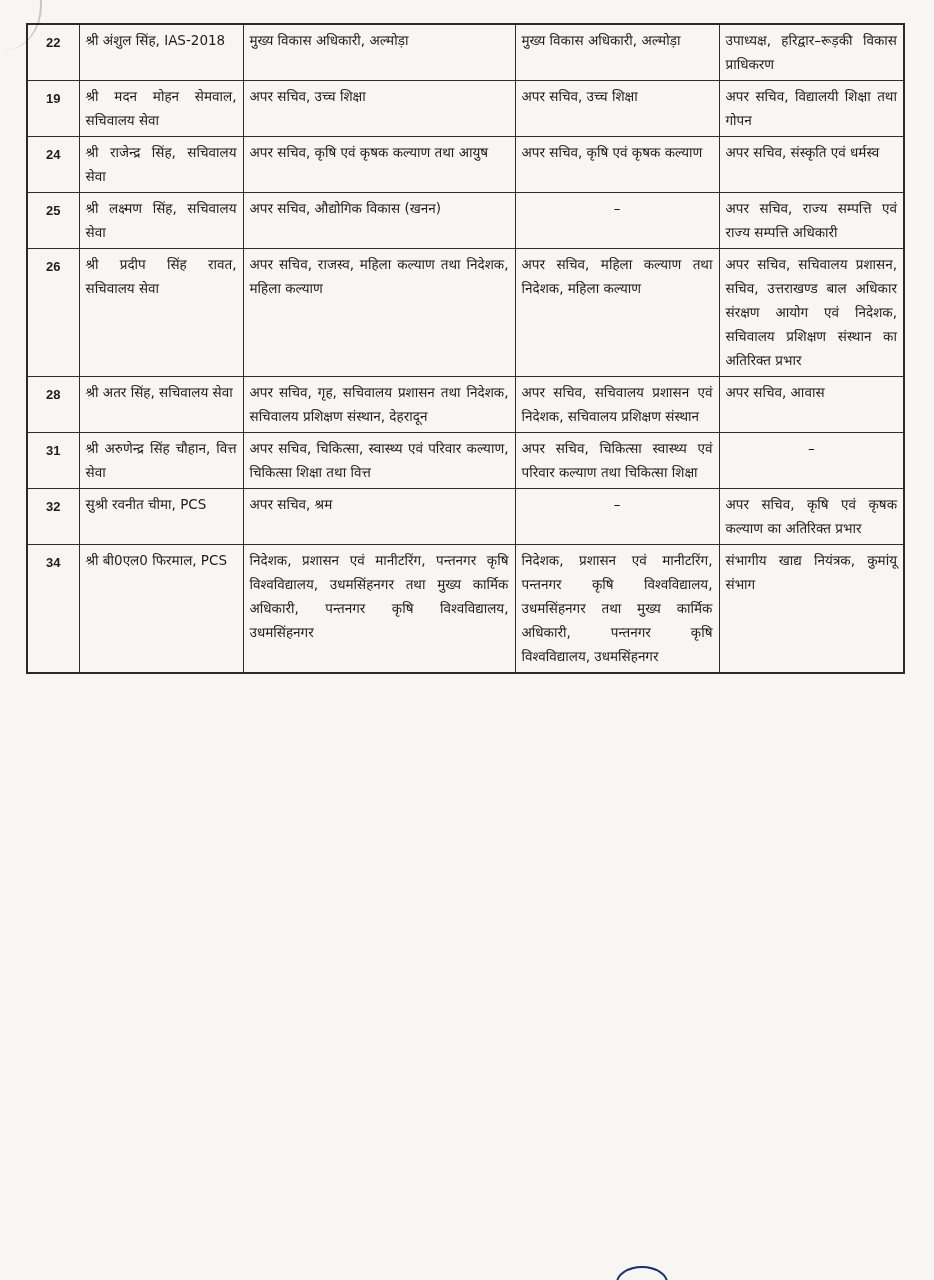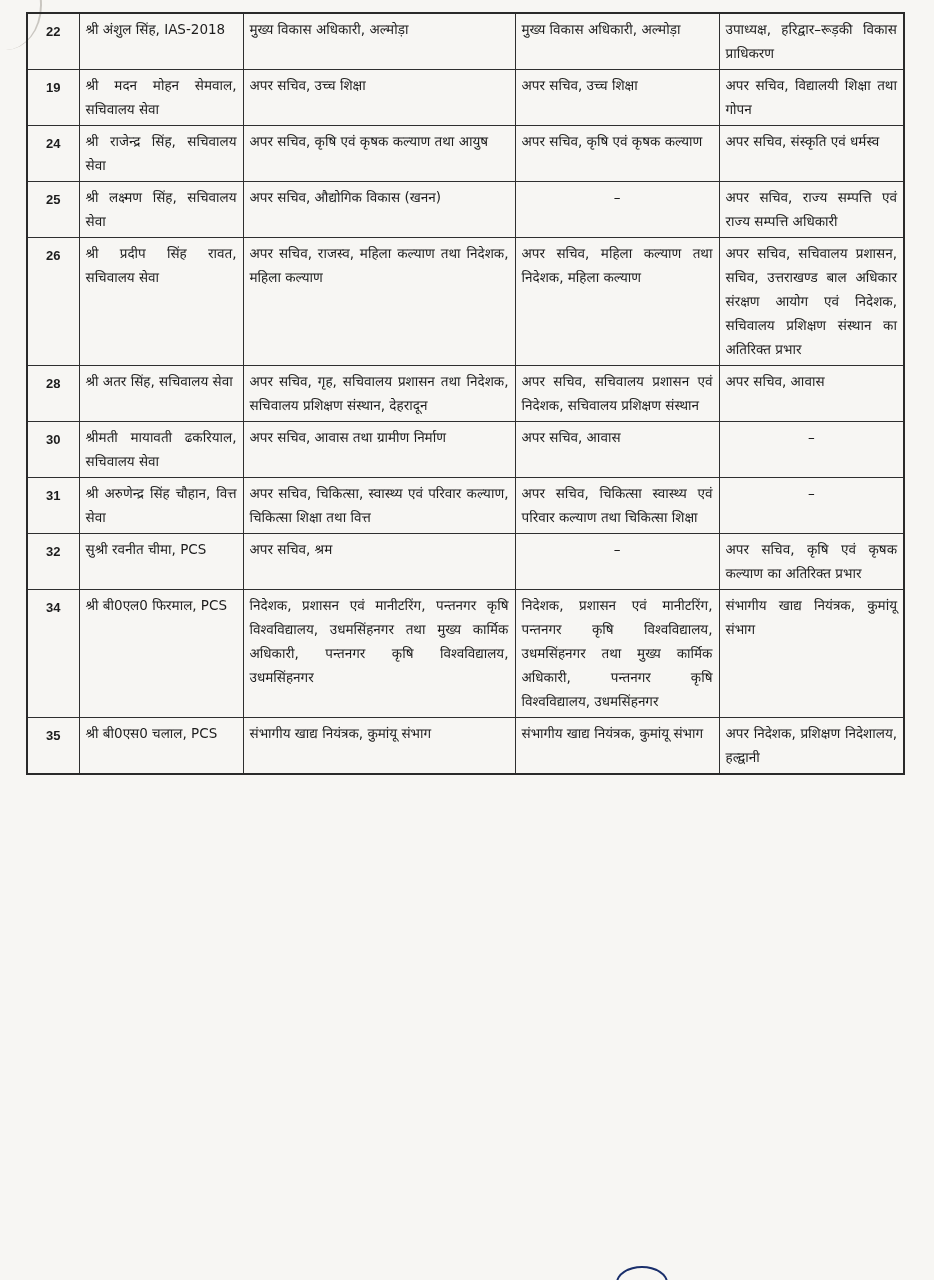--- a/index.html
+++ b/index.html
@@ -8,21 +8,21 @@
     background: #f7f6f3;
     font-family: "DejaVu Sans", sans-serif;
     color: #1d1d1d;
     position: relative;
   }
   .corner-mark {
     position: absolute; left: -30px; top: -40px;
     width: 70px; height: 90px;
     border-right: 2px solid #c9c6c0; border-radius: 50%;
   }
-  .sheet { position: absolute; left: 26px; top: 12px; width: 761px; }
+  .sheet { position: absolute; left: 26px; top: 23px; width: 761px; }
   table {
     border-collapse: collapse; width: 877px; table-layout: fixed;
     border: 2px solid #2a2a2a;
   }
   td {
     border: 1.5px solid #2f2f2f;
     vertical-align: top;
     padding: 3px 6px 4px 6px;
     font-size: 13.5px;
     line-height: 24px;
@@ -103,27 +103,20 @@
 
   <tr>
     <td class="num">28</td>
     <td class="name">श्री अतर सिंह, सचिवालय सेवा</td>
     <td>अपर सचिव, गृह, सचिवालय प्रशासन तथा निदेशक, सचिवालय प्रशिक्षण संस्थान, देहरादून</td>
     <td>अपर सचिव, सचिवालय प्रशासन एवं निदेशक, सचिवालय प्रशिक्षण संस्थान</td>
     <td>अपर सचिव, आवास</td>
   </tr>
 
 
-  <tr>
-    <td class="num">30</td>
-    <td class="name">श्रीमती मायावती ढकरियाल, सचिवालय सेवा</td>
-    <td>अपर सचिव, आवास तथा ग्रामीण निर्माण</td>
-    <td>अपर सचिव, आवास</td>
-    <td class="dash">–</td>
-  </tr>
 
   <tr>
     <td class="num">31</td>
     <td class="name">श्री अरुणेन्द्र सिंह चौहान, वित्त सेवा</td>
     <td>अपर सचिव, चिकित्सा, स्वास्थ्य एवं परिवार कल्याण, चिकित्सा शिक्षा तथा वित्त</td>
     <td>अपर सचिव, चिकित्सा स्वास्थ्य एवं परिवार कल्याण तथा चिकित्सा शिक्षा</td>
     <td class="dash">–</td>
   </tr>
 
   <tr>
@@ -136,24 +129,17 @@
 
 
   <tr>
     <td class="num">34</td>
     <td class="name">श्री बी0एल0 फिरमाल, PCS</td>
     <td>निदेशक, प्रशासन एवं मानीटरिंग, पन्तनगर कृषि विश्वविद्यालय, उधमसिंहनगर तथा मुख्य कार्मिक अधिकारी, पन्तनगर कृषि विश्वविद्यालय, उधमसिंहनगर</td>
     <td>निदेशक, प्रशासन एवं मानीटरिंग, पन्तनगर कृषि विश्वविद्यालय, उधमसिंहनगर तथा मुख्य कार्मिक अधिकारी, पन्तनगर कृषि विश्वविद्यालय, उधमसिंहनगर</td>
     <td>संभागीय खाद्य नियंत्रक, कुमांयू संभाग</td>
   </tr>
 
-  <tr>
-    <td class="num">35</td>
-    <td class="name">श्री बी0एस0 चलाल, PCS</td>
-    <td>संभागीय खाद्य नियंत्रक, कुमांयू संभाग</td>
-    <td>संभागीय खाद्य नियंत्रक, कुमांयू संभाग</td>
-    <td>अपर निदेशक, प्रशिक्षण निदेशालय, हल्द्वानी</td>
-  </tr>
 </tbody>
   </table>
 </div>
 
 <div class="stamp"></div>
 
 </body></html>

